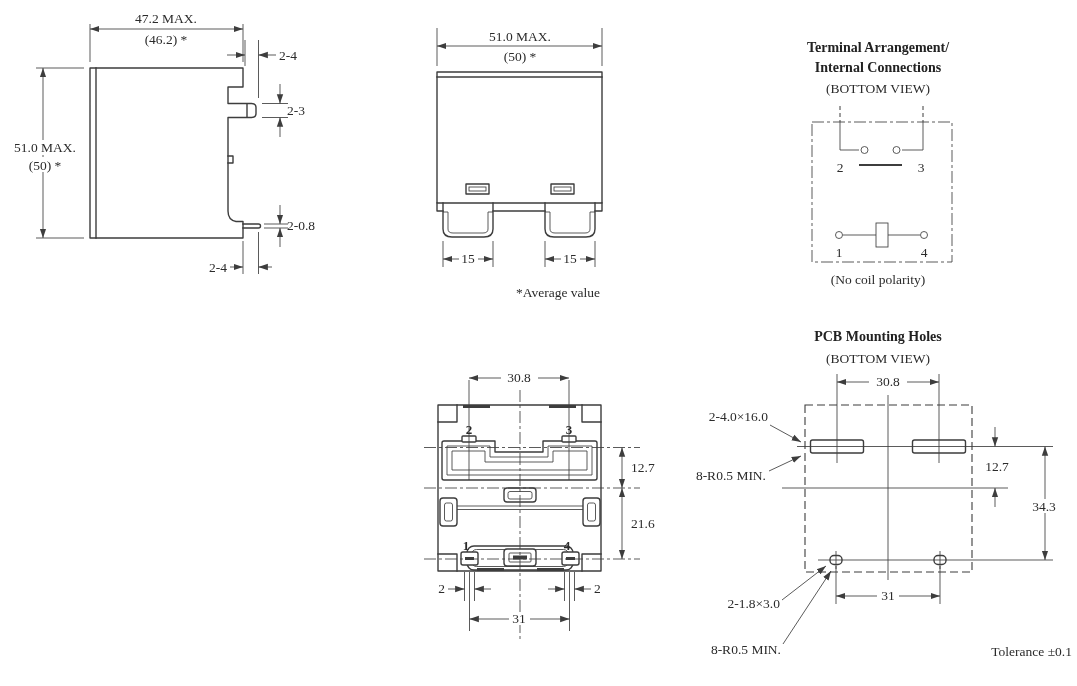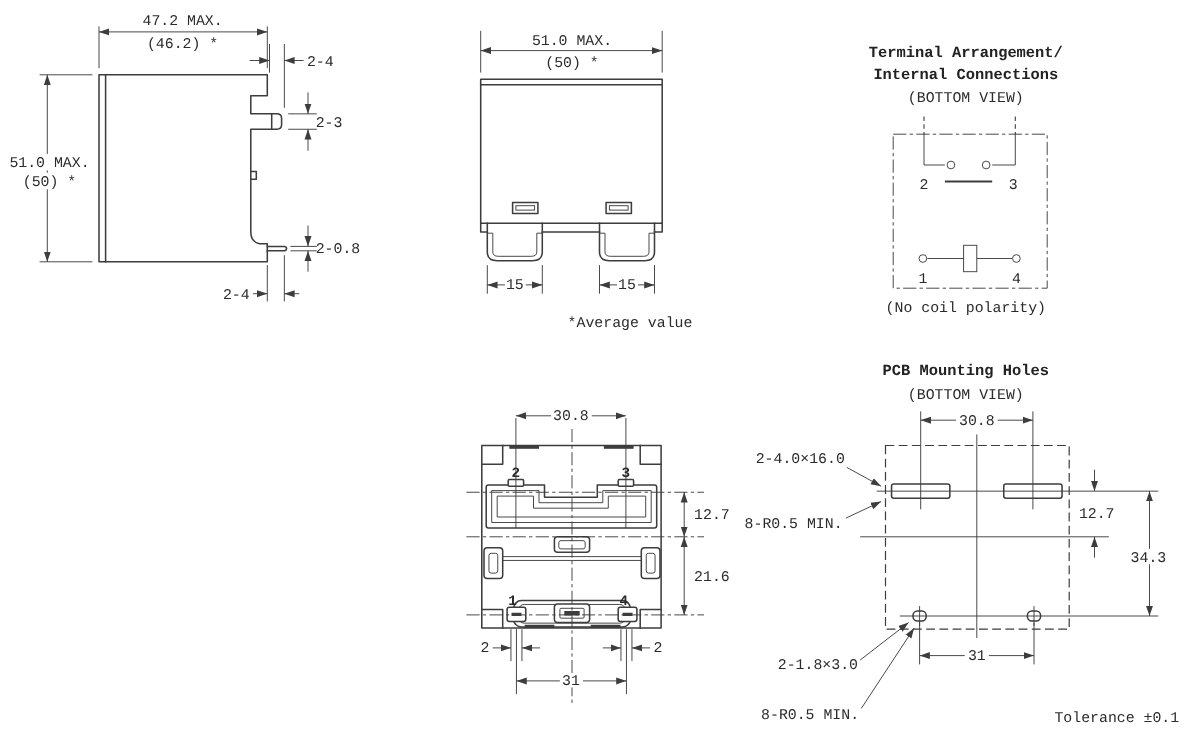--- a/index.html
+++ b/index.html
@@ -1,17 +1,17 @@
 <!DOCTYPE html>
 <html><head>
 <meta charset="utf-8">
 <style>
   html,body{margin:0;padding:0;background:#ffffff;}
   #stage{position:relative;width:1077px;height:686px;background:#ffffff;overflow:hidden;
-         font-family:Liberation Mono, monospace;}
+         font-family:Liberation Serif, serif;}
   svg{position:absolute;left:0;top:0;}
   .ol{stroke:#3d3d3d;stroke-width:1.4;fill:none;stroke-linejoin:round;stroke-linecap:square;}
   .olf{stroke:#3d3d3d;stroke-width:1.4;fill:#ffffff;stroke-linejoin:round;}
   .thin{stroke:#3d3d3d;stroke-width:.85;fill:none;}
   .chain{stroke:#3d3d3d;stroke-width:.85;fill:none;stroke-dasharray:12 3 3 3;}
   .dash{stroke:#3d3d3d;stroke-width:1.1;fill:none;stroke-dasharray:8 4;}
   .stub{stroke:#3d3d3d;stroke-width:1;fill:none;stroke-dasharray:4 3;}
   .tick{stroke:#3d3d3d;stroke-width:3;fill:none;}
   .dt{font-size:13.5px;fill:#2b2b2b;}
   .num{font-size:13px;font-weight:bold;fill:#2b2b2b;}

